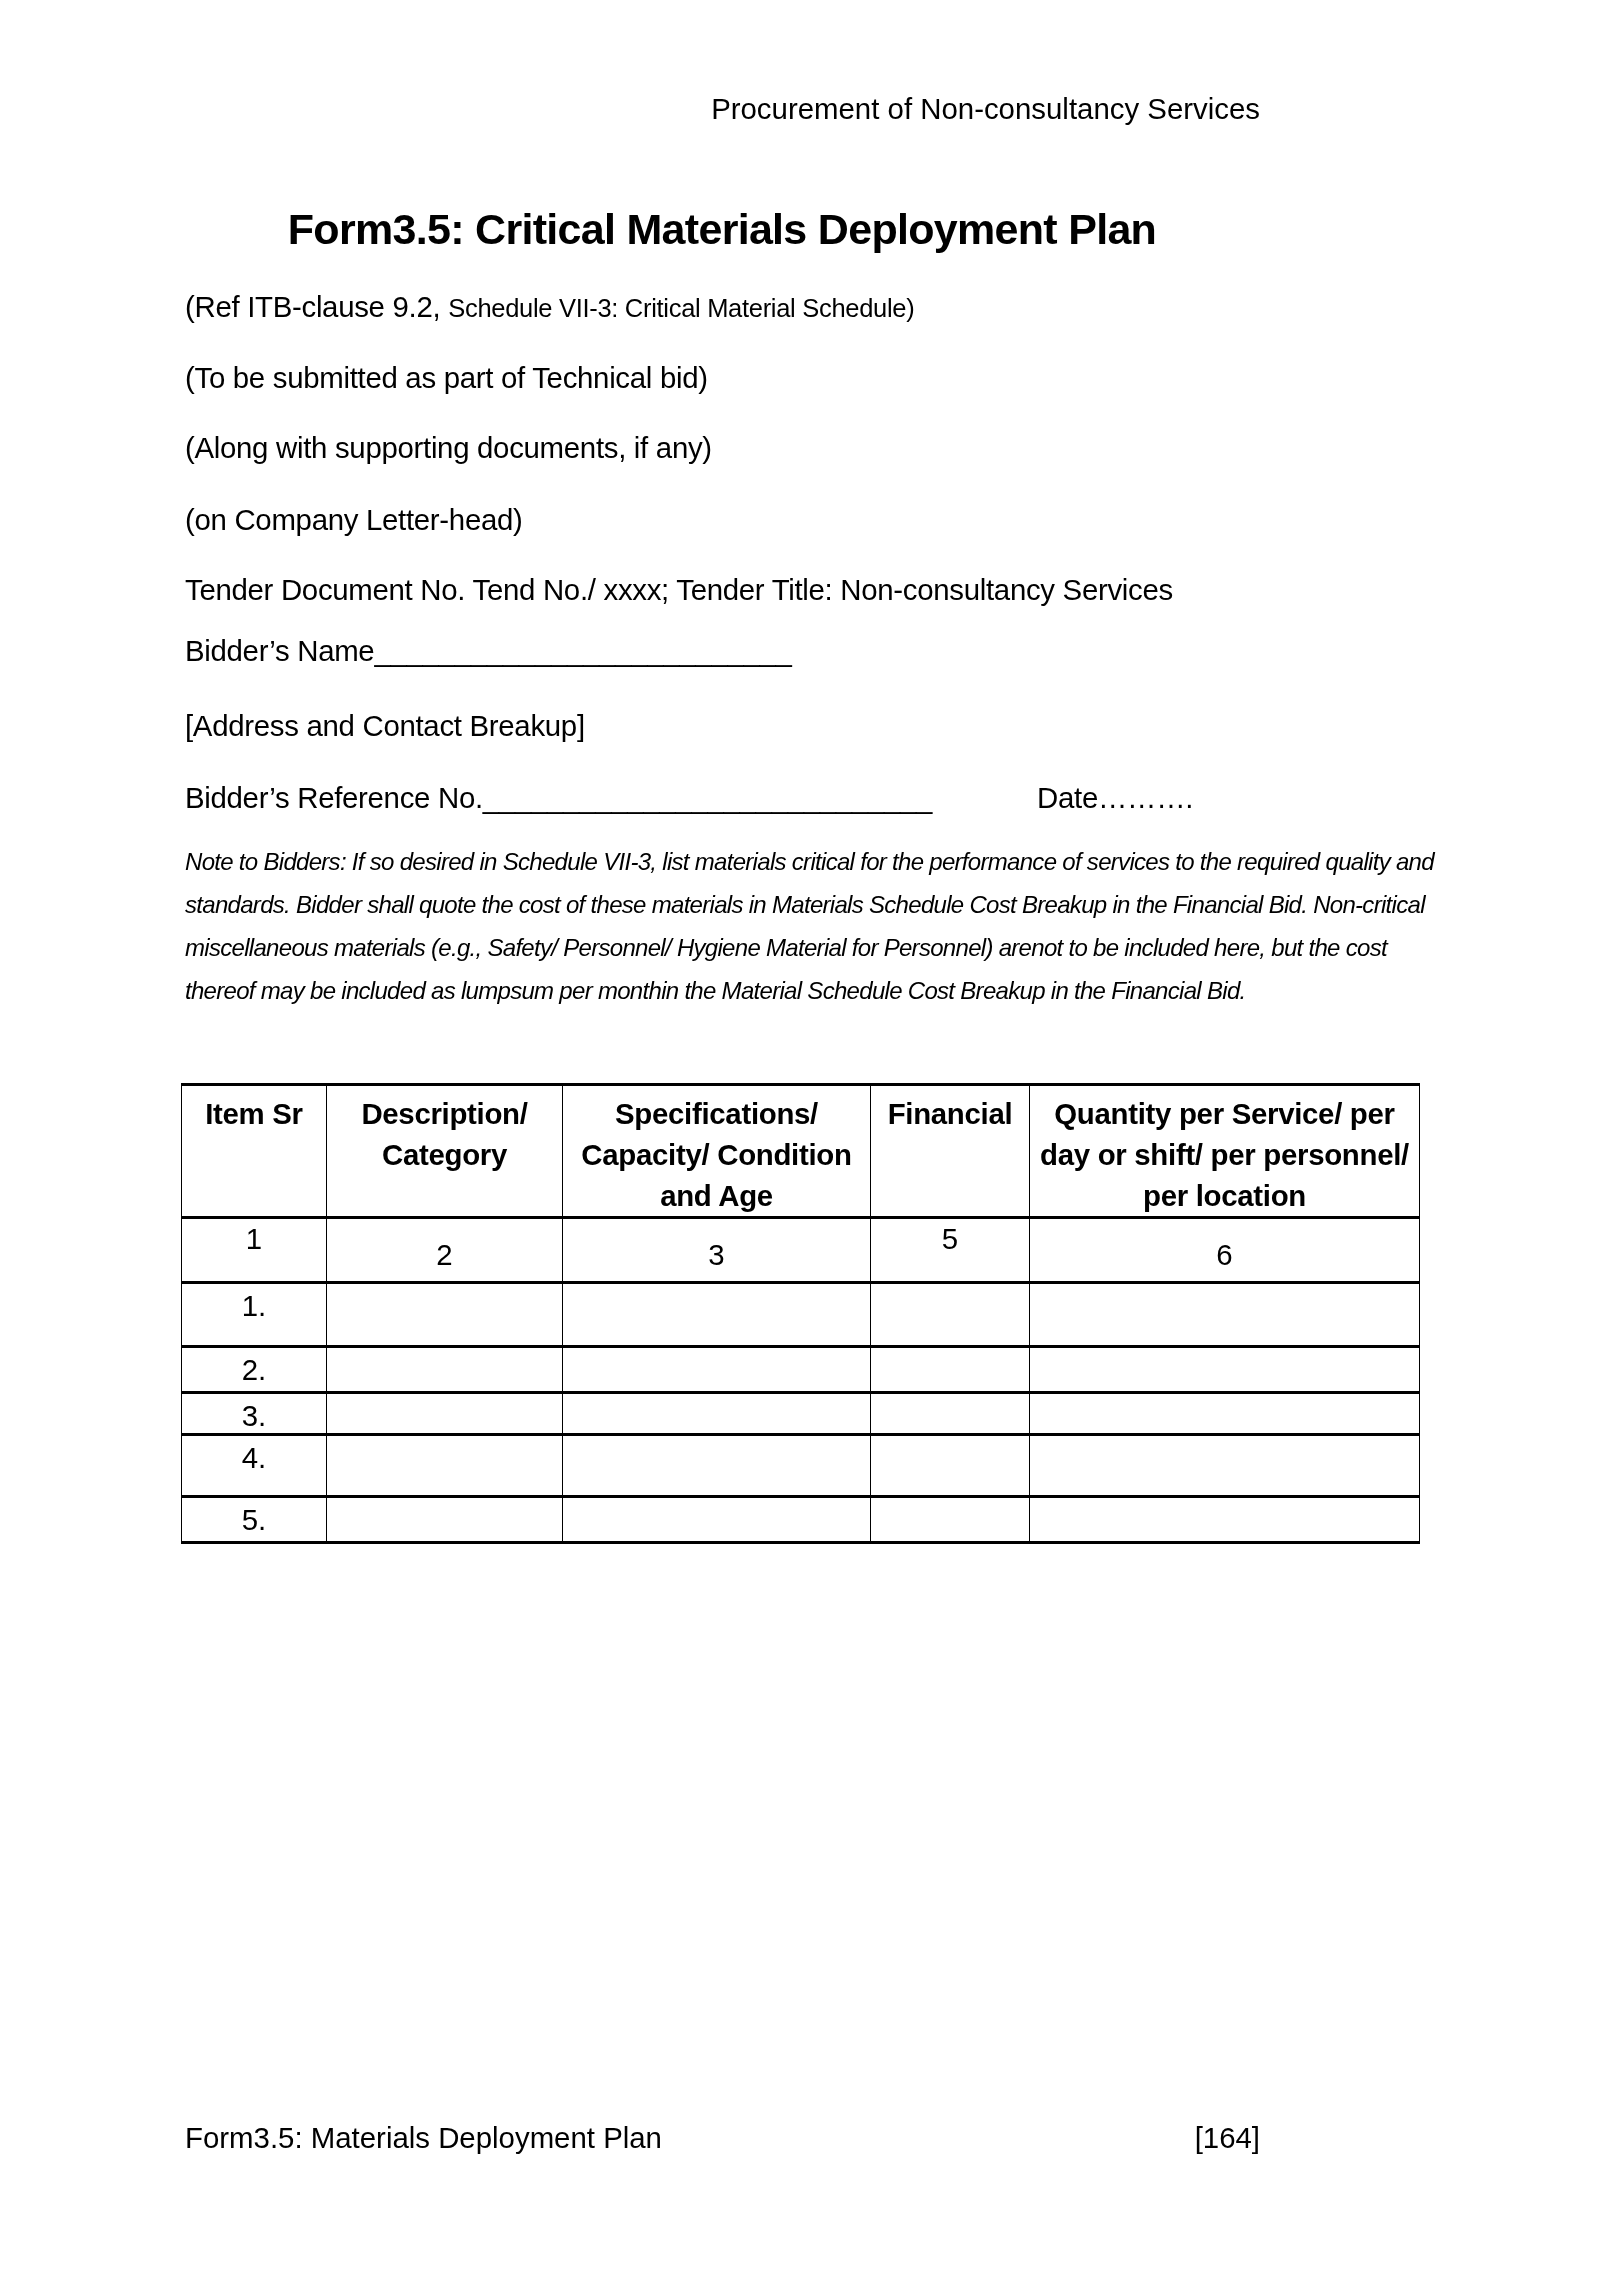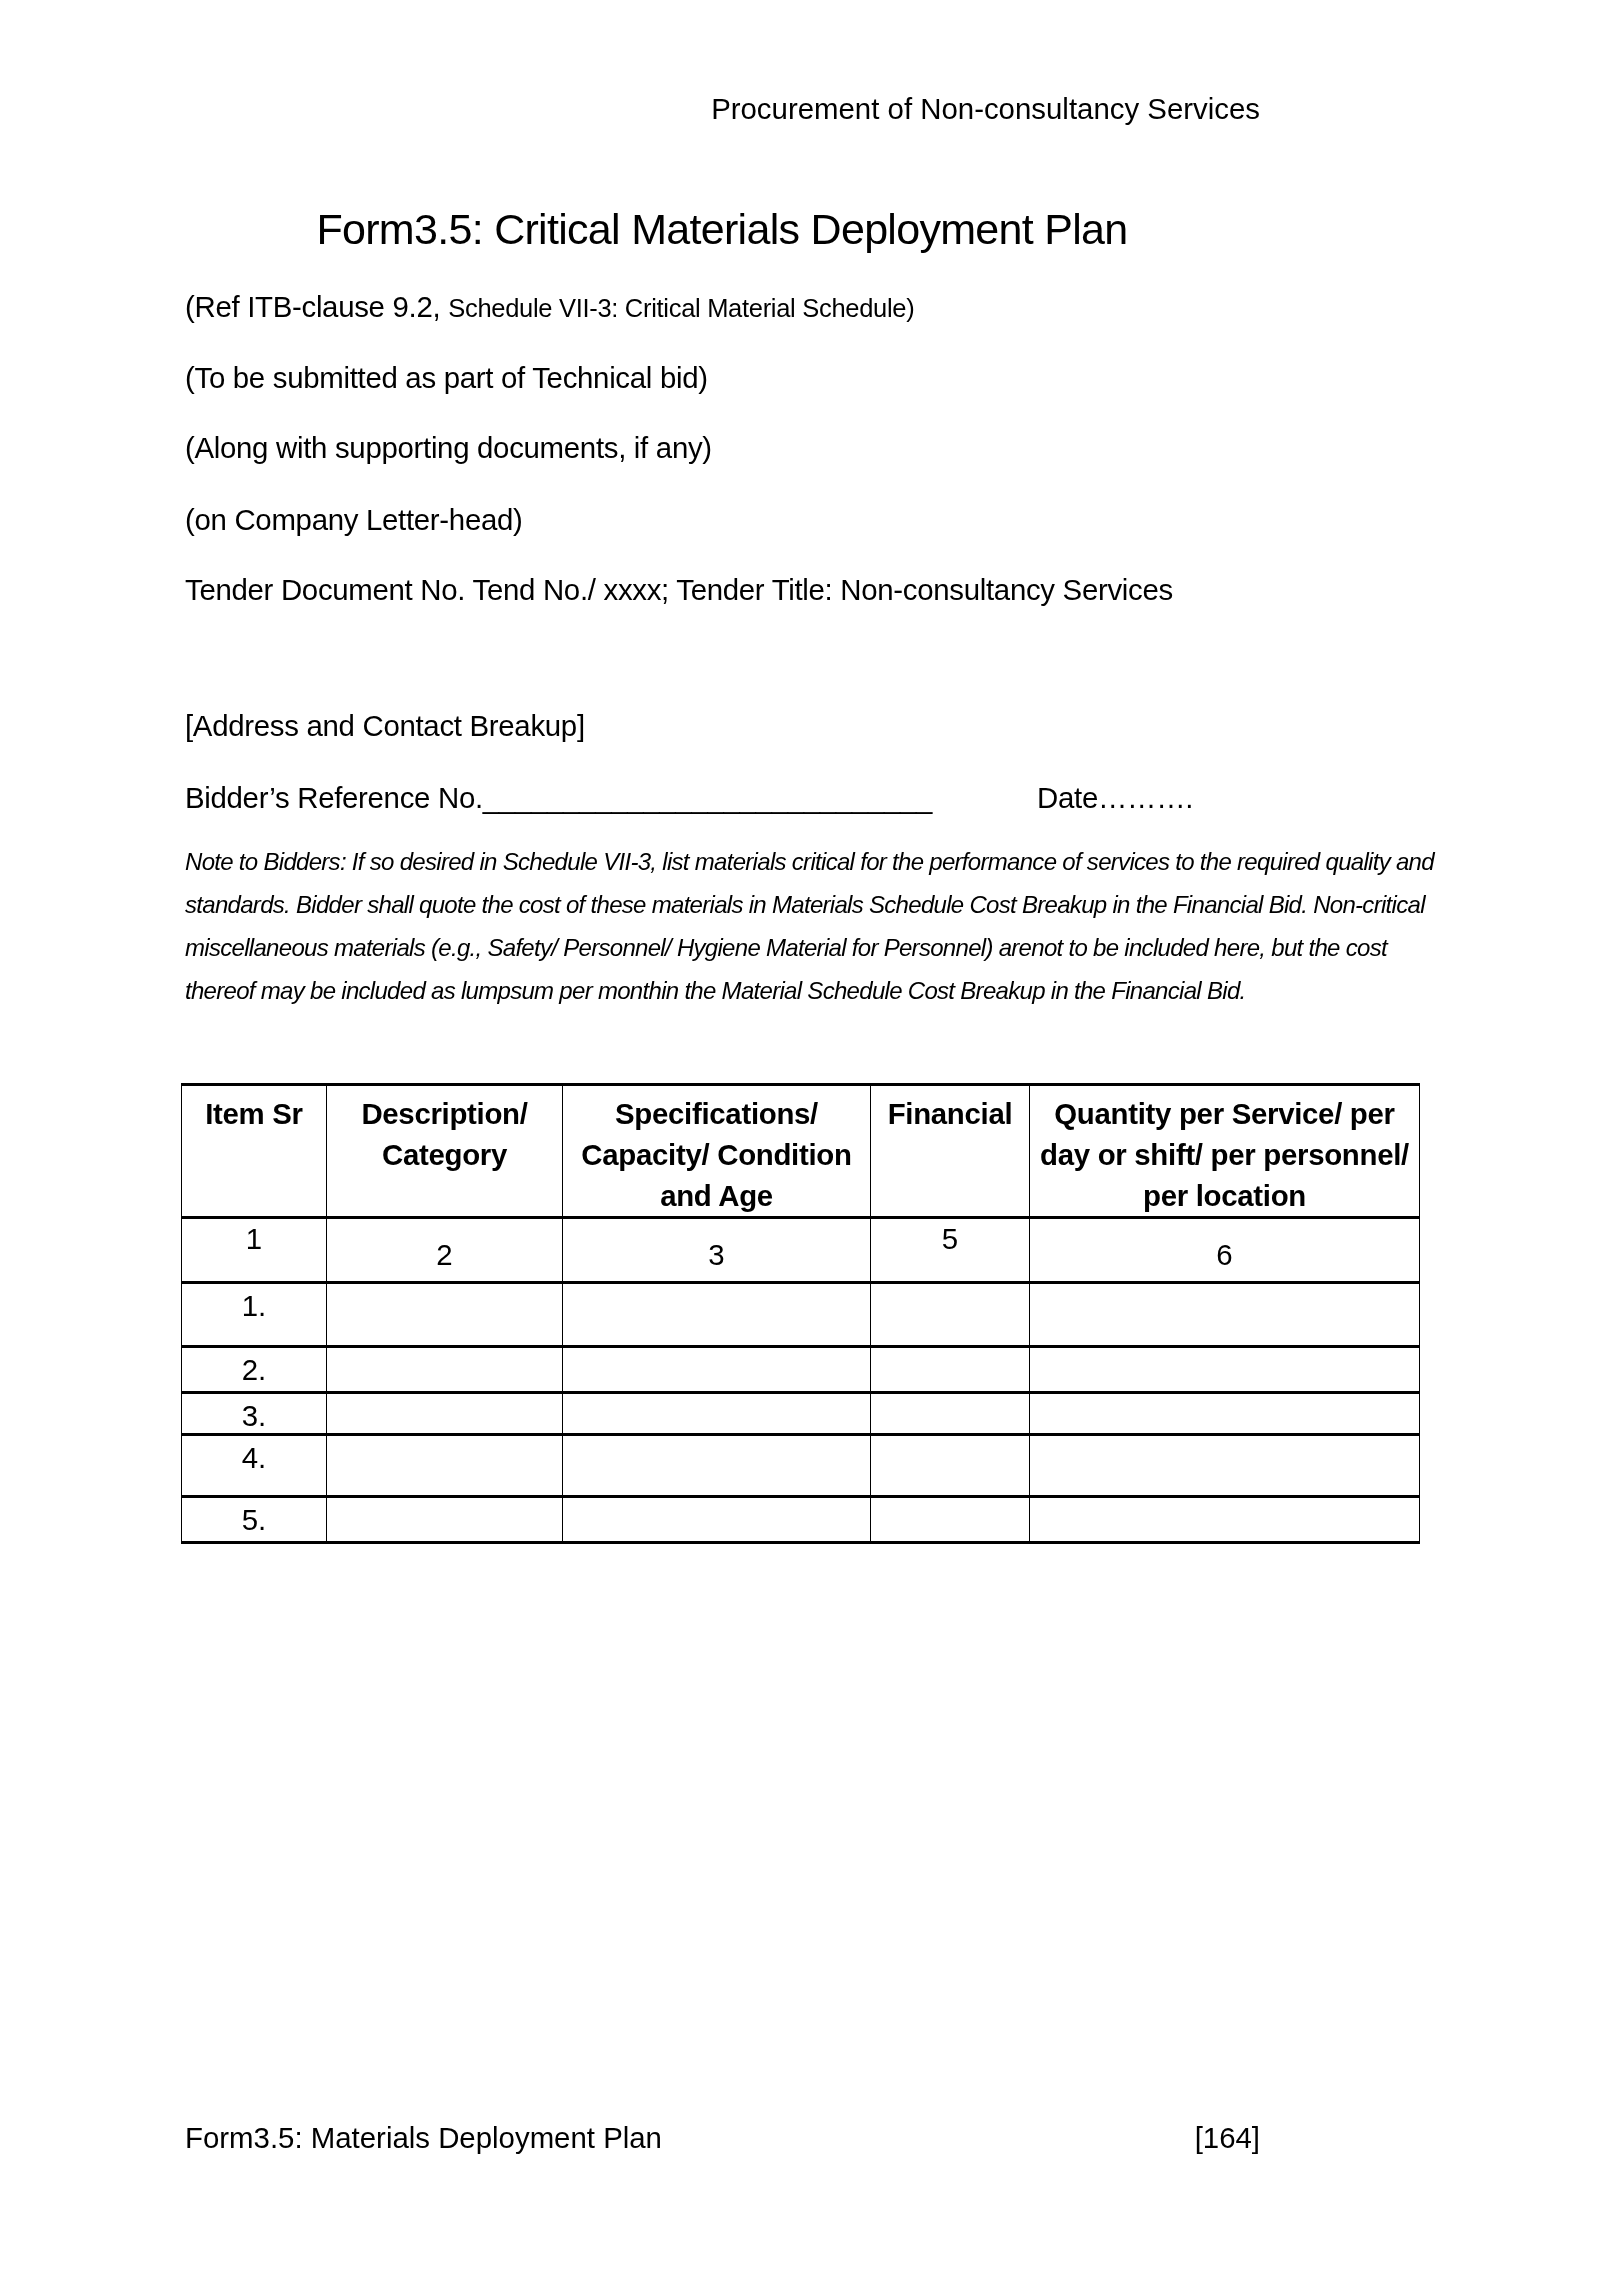--- a/index.html
+++ b/index.html
@@ -13,21 +13,21 @@
   }
   .abs { position:absolute; }
   .header-line {
     top:90px; left:185px; right:184px;
     text-align:right;
     font-size:29.4px; line-height:37px;
   }
   .doc-title {
     top:204px; left:0; width:100%;
     text-align:center;
-    font-weight:normal;
+    font-weight:bold;
     font-size:43px; line-height:50px;
     letter-spacing:-0.7px;
   }
   .para {
     left:185px; right:184px;
     font-size:29.4px; line-height:37px;
     letter-spacing:-0.3px;
     white-space:nowrap;
   }
   .p-ref        { top:288px; }
@@ -108,20 +108,21 @@
   <div class="abs para p-ref"><span>(Ref ITB-clause 9.2, </span><span class="ref-small">Schedule VII-3: Critical Material Schedule)</span></div>
 
   <div class="abs para p-submitted">(To be submitted as part of Technical bid)</div>
 
   <div class="abs para p-supporting">(Along with supporting documents, if any)</div>
 
   <div class="abs para p-letterhead">(on Company Letter-head)</div>
 
   <div class="abs para p-tender">Tender Document No. Tend No./ xxxx; Tender Title: Non-consultancy Services</div>
 
+  <div class="abs para p-name"><span>Bidder’s Name</span><span>__________________________</span></div>
 
   <div class="abs para p-address">[Address and Contact Breakup]</div>
 
   <div class="abs para p-reference"><span>Bidder’s Reference No.</span><span>____________________________</span><span class="date-label">Date……….</span></div>
 
   <div class="abs note">Note to Bidders: If so desired in Schedule VII-3, list materials critical for the performance of services to the required quality and standards. Bidder shall quote the cost of these materials in Materials Schedule Cost Breakup in the Financial Bid. Non-critical miscellaneous materials (e.g., Safety/ Personnel/ Hygiene Material for Personnel) arenot to be included here, but the cost thereof may be included as lumpsum per monthin the Material Schedule Cost Breakup in the Financial Bid.</div>
 
   <table class="schedule">
     <colgroup>
       <col style="width:145px">

